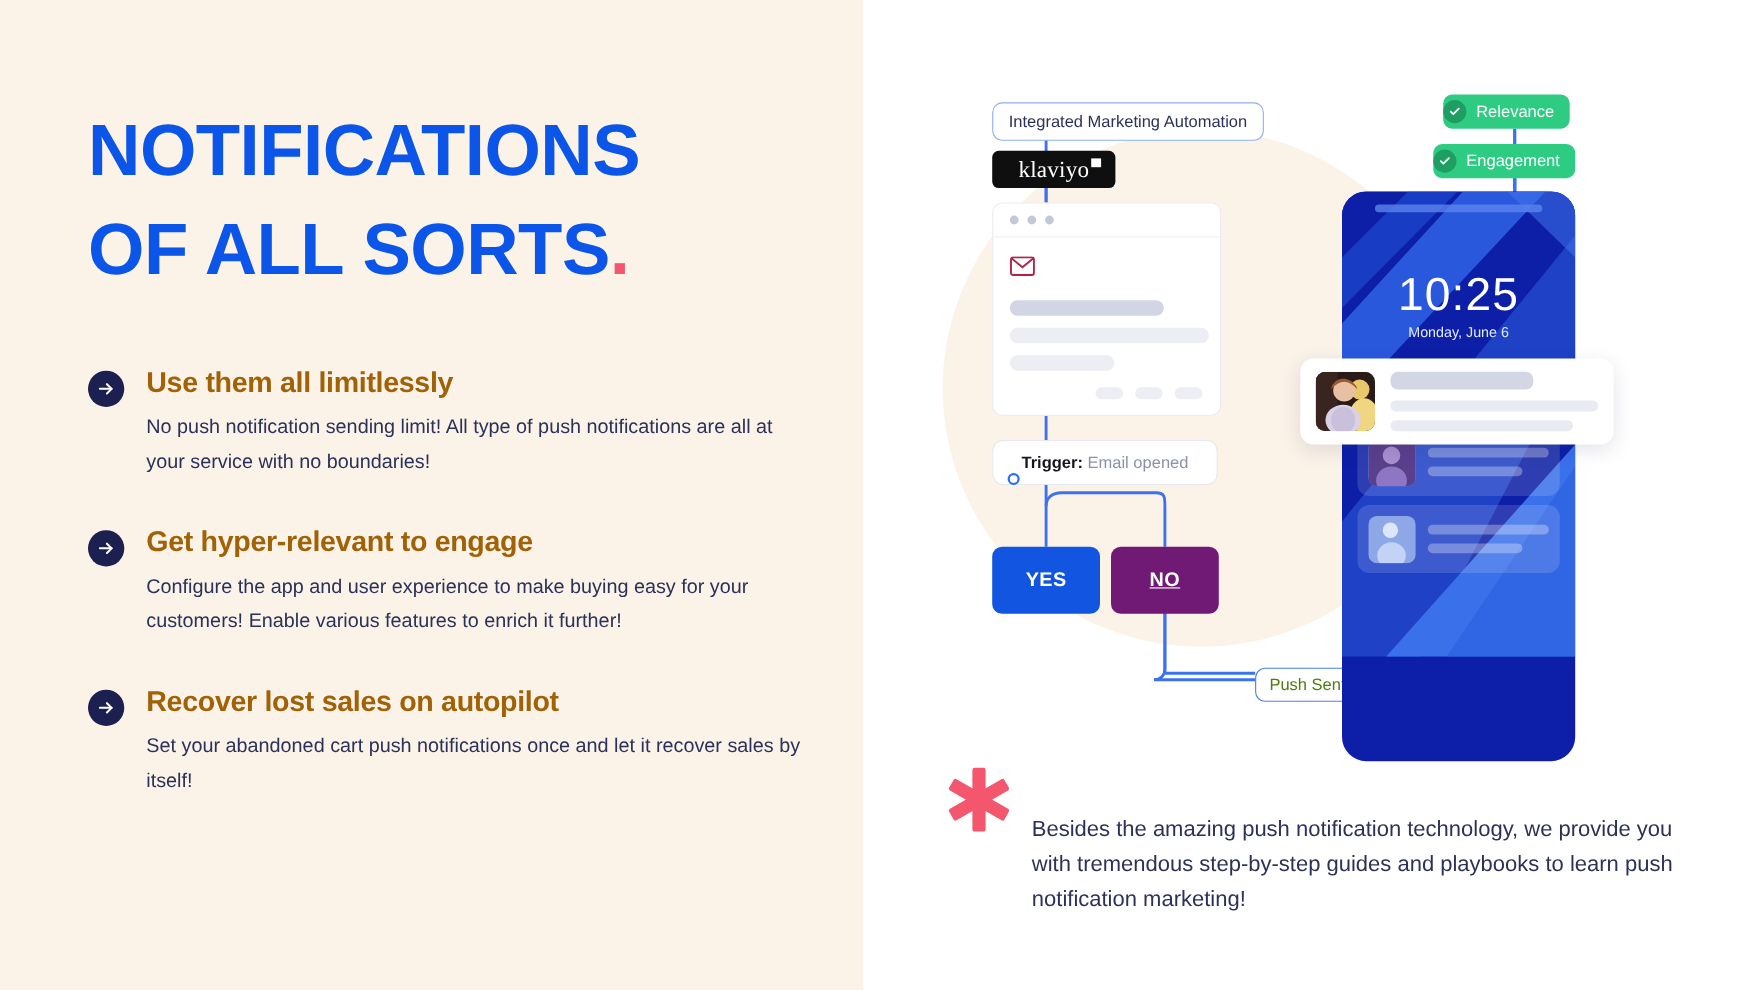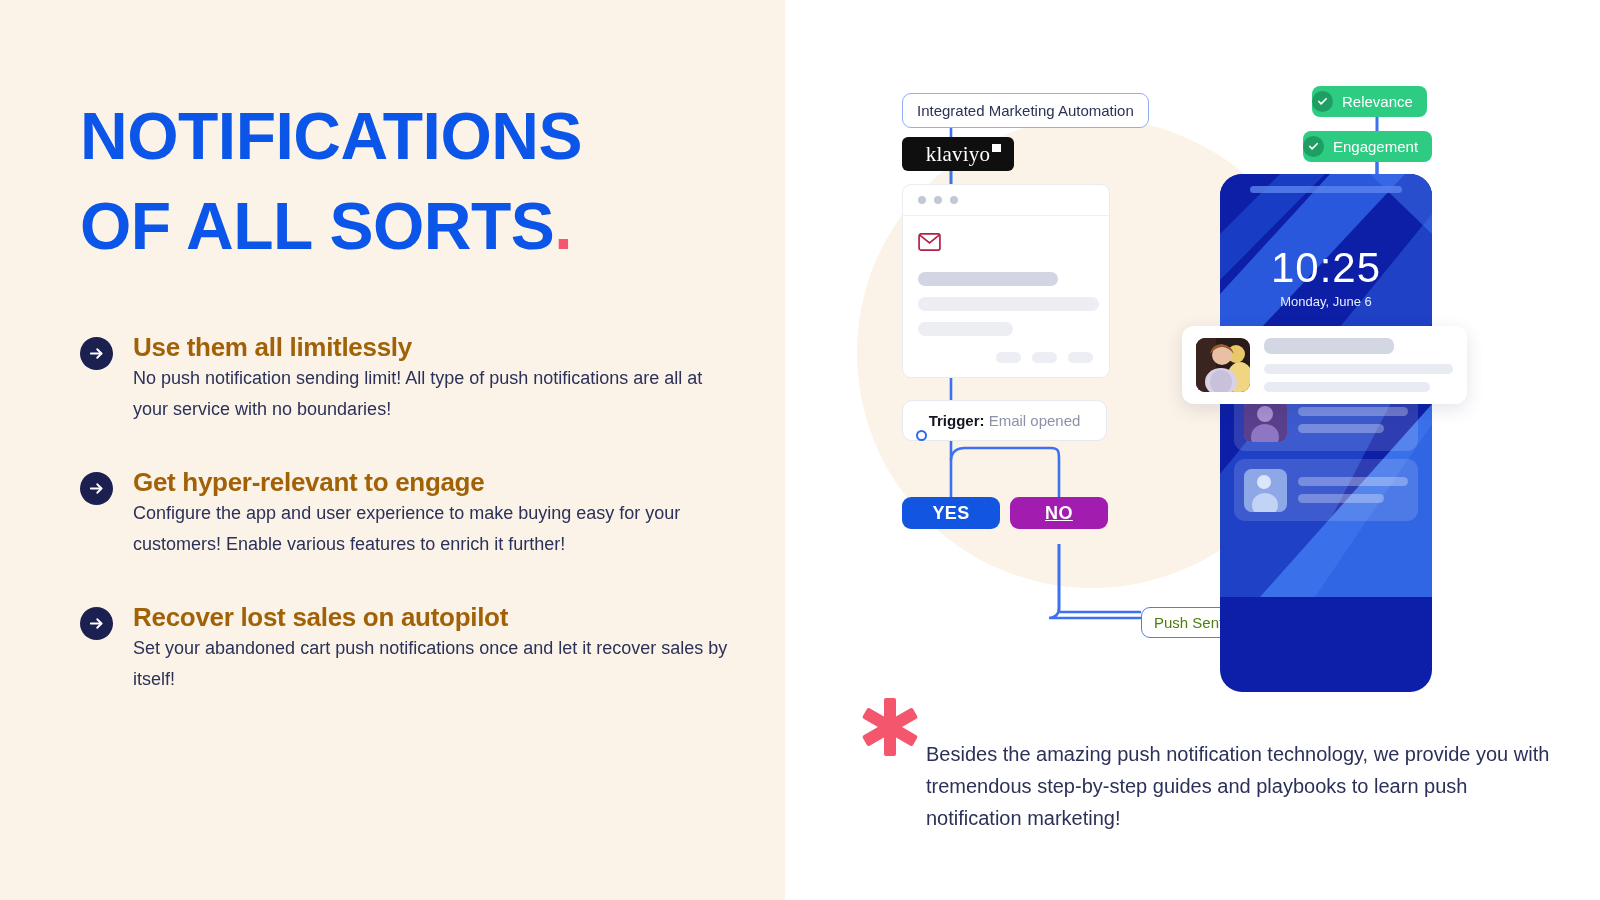--- a/index.html
+++ b/index.html
@@ -27,21 +27,21 @@
     background:#1b2050; display:flex; align-items:center;
     justify-content:center; margin-top:5px;
   }
   .arrow-badge svg { display:block; }
   .feature-body { max-width:600px; }
   .feature-title {
     font-size:26px; font-weight:700; color:#a16207;
     letter-spacing:-0.3px; line-height:1.2;
   }
   .feature-desc {
-    margin-top:0; font-size:18px; line-height:1.72;
+    margin-top:10px; font-size:18px; line-height:1.72;
     color:#2b3158; font-weight:400; max-width:600px;
   }
 
   
   .right-panel { position:relative; width:815px; height:900px; background:#ffffff; }
 
   .beige-circle {
     position:absolute; left:72px; top:118px; width:470px; height:470px;
     border-radius:50%; background:#fbf2e8;
   }
@@ -100,27 +100,27 @@
     text-align:center; font-size:15px; white-space:nowrap;
   }
   .trigger-label { font-weight:700; color:#14161f; }
   .trigger-value { color:#8b92a8; }
   .node-dot {
     position:absolute; left:131px; top:430px; width:11px; height:11px;
     border-radius:50%; background:#fff; border:2.4px solid #2a6df0;
   }
 
   .btn {
-    position:absolute; top:497px; width:98px; height:32px;
+    position:absolute; top:497px; width:98px; height:61px;
     border-radius:9px; display:flex; align-items:center;
     justify-content:center; color:#fff; font-size:18px;
     font-weight:700; letter-spacing:0.4px;
   }
   #btn-yes { left:117px; background:#1155e0; }
-  #btn-no  { left:225px; background:#a21caf;text-decoration:underline; }
+  #btn-no  { left:225px; background:#701a75;text-decoration:underline; }
 
   .push-pill {
     position:absolute; left:356px; top:607px;
     background:#fff; border:1.5px solid #4a7ff0; border-radius:9px;
     padding:6px 12px; font-size:15px; color:#4d7c0f; white-space:nowrap;
   }
 
   
   .green-badge {
     position:absolute; background:#2ecc83; border-radius:8px;
@@ -171,21 +171,21 @@
     padding:0 14px; gap:14px; box-shadow:0 5px 18px rgba(40,50,90,0.13);
   }
   .notif-thumb { width:54px; height:54px; border-radius:9px; overflow:hidden; flex:0 0 auto; }
   .notif-lines { flex:1; }
   .nl { border-radius:7px; background:#e9ebf2; }
   .nl1 { width:130px; height:16px; background:#d3d6e3; }
   .nl2 { margin-top:10px; width:100%; height:10px; }
   .nl3 { margin-top:8px; width:88%; height:10px; }
 
   
-  .note { position:absolute; left:75px; top:692px; width:700px; display:flex; gap:6px; }
+  .note { position:absolute; left:75px; top:692px; width:700px; display:flex; gap:18px; }
   .asterisk { flex:0 0 auto; margin-top:4px; }
   .note-text {
     font-size:20px; line-height:1.6; color:#2b3158; padding-top:46px;
   }
 </style>
 </head>
 <body>
 
 <div class="page">
 

